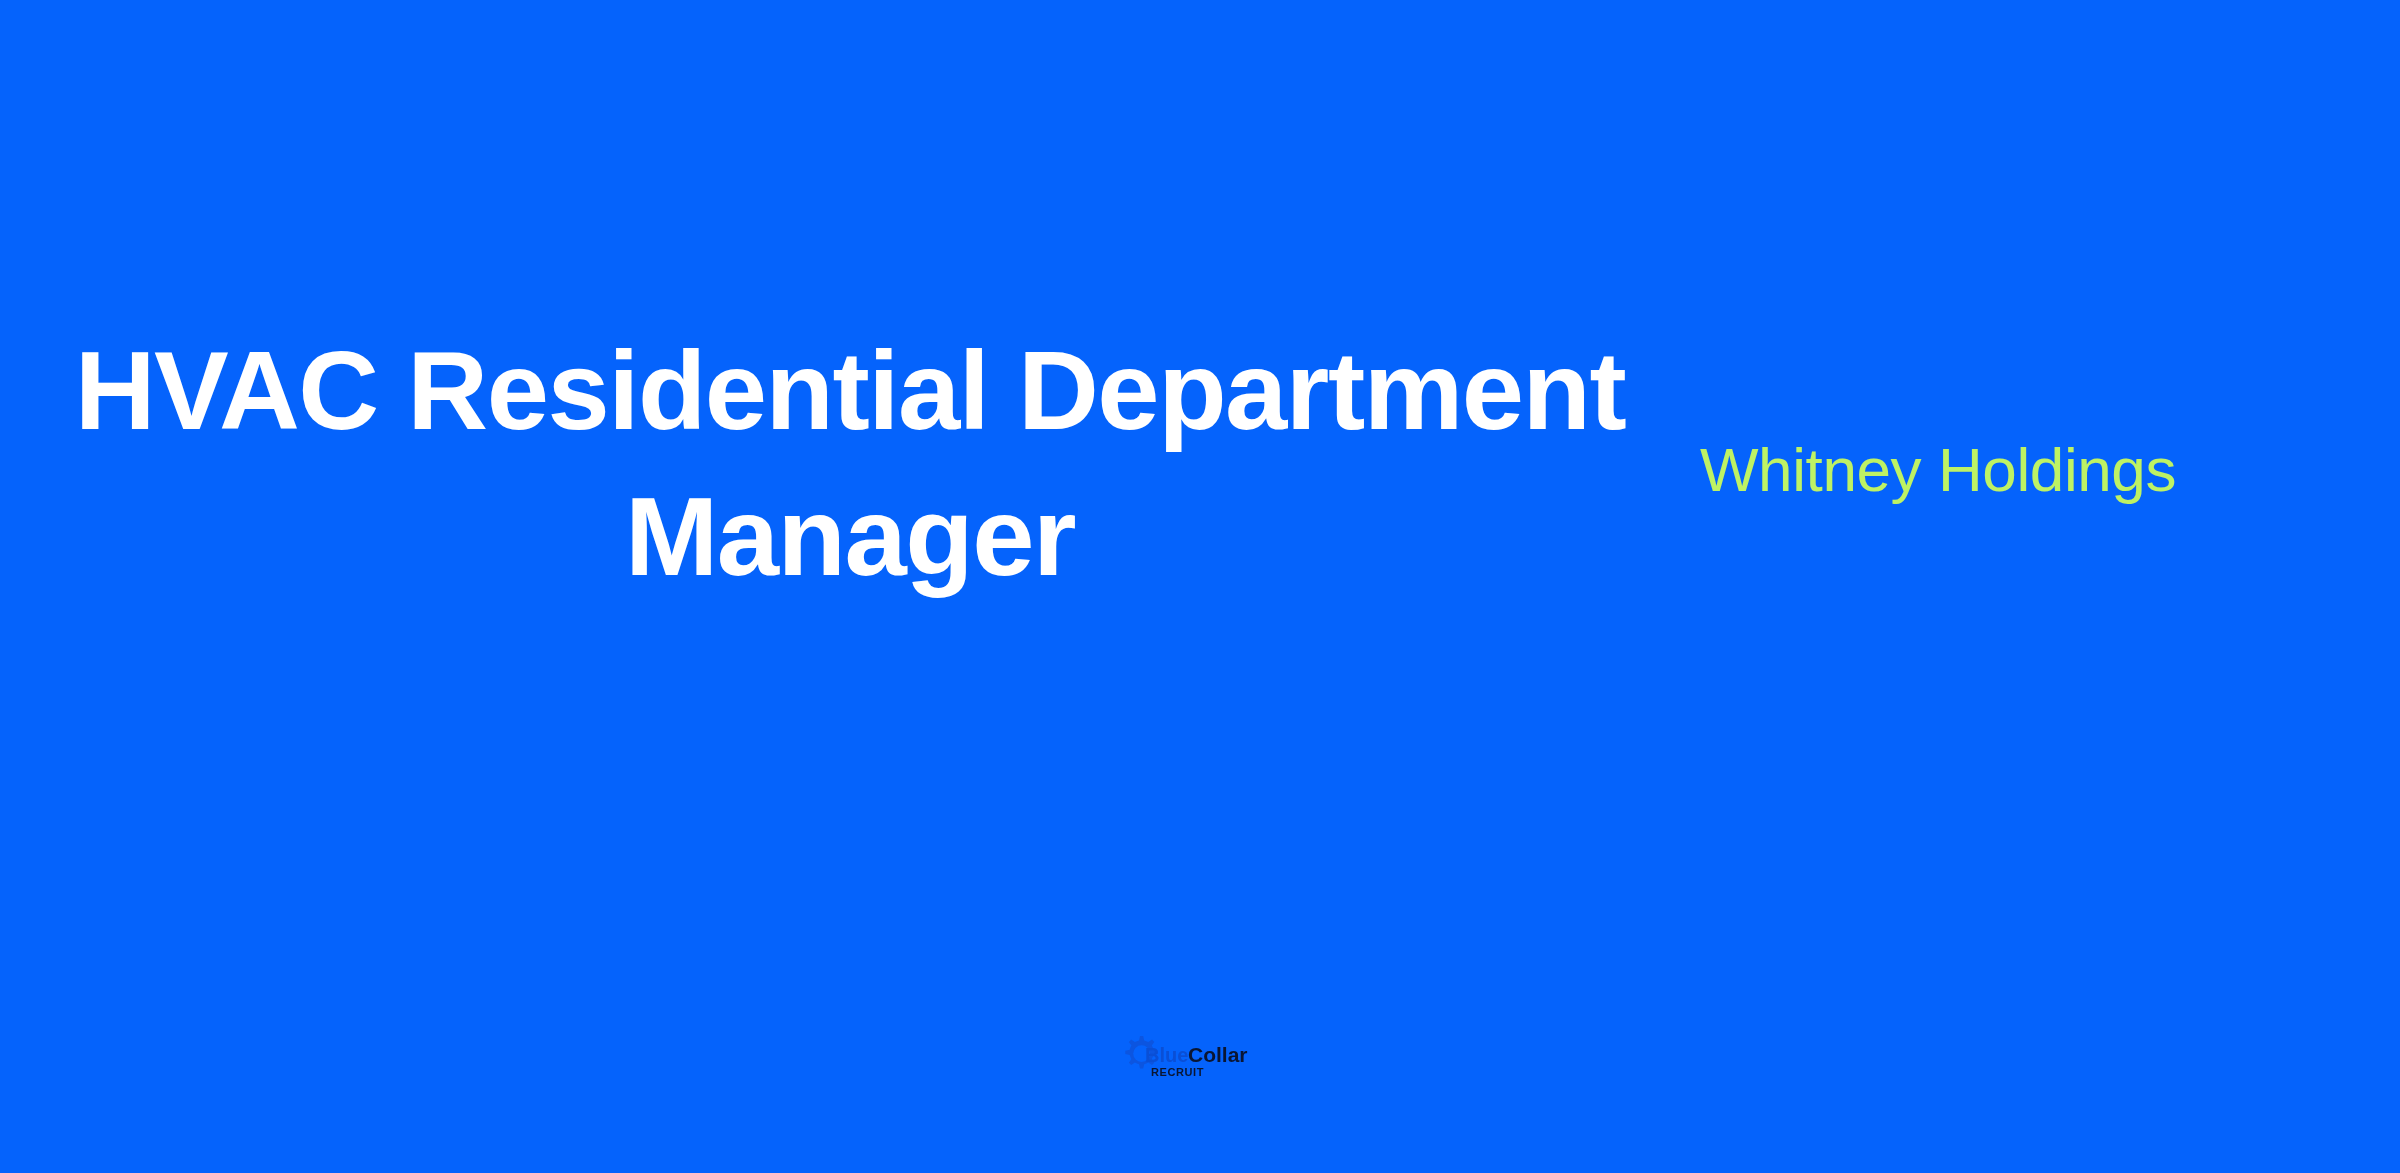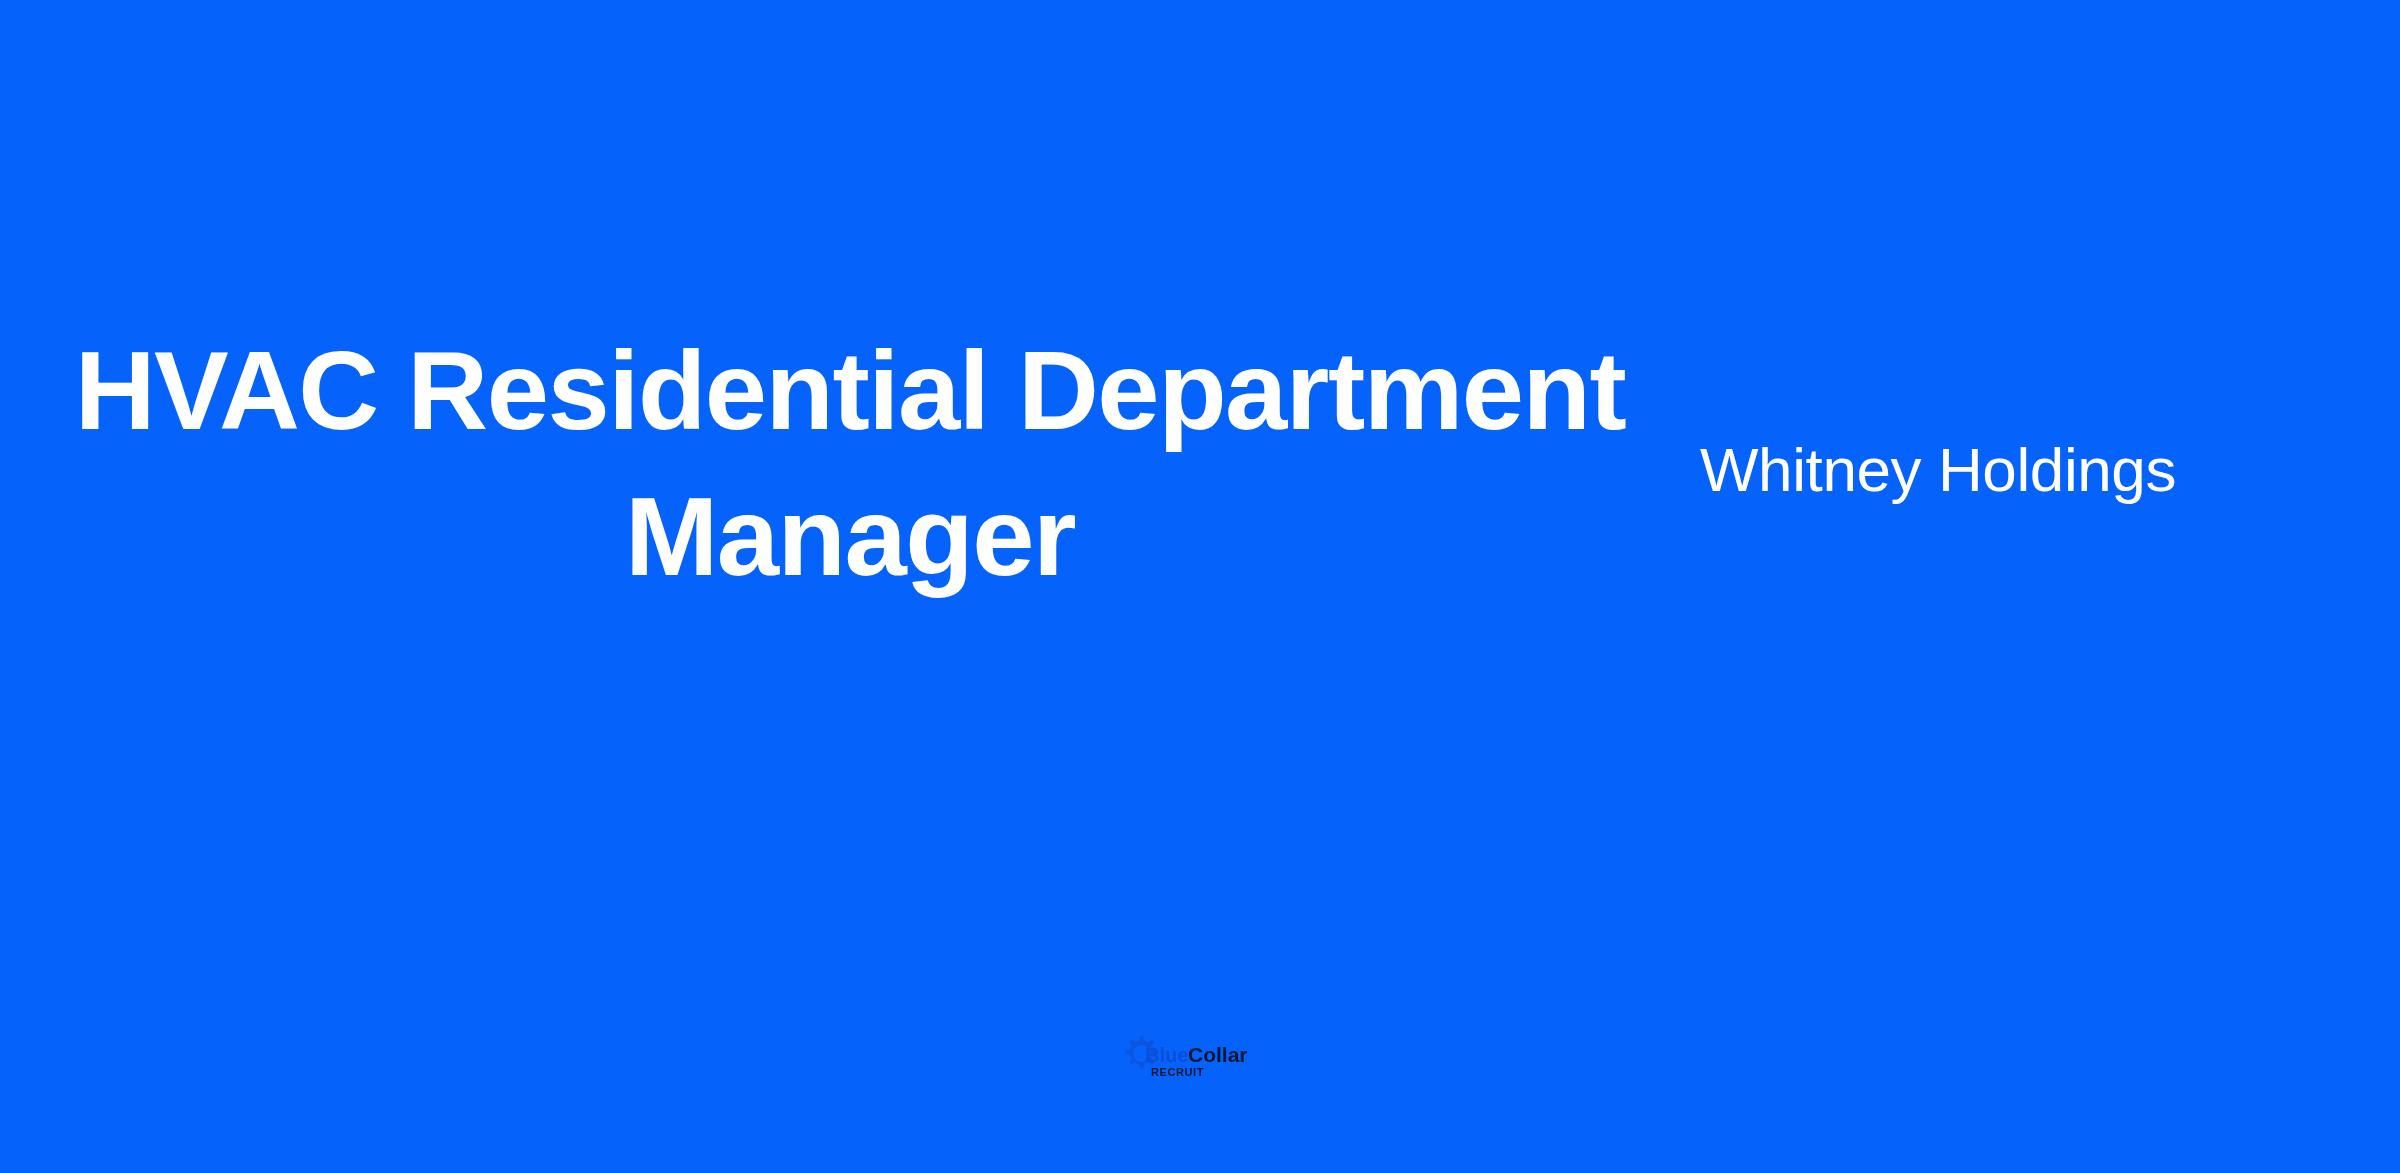--- a/index.html
+++ b/index.html
@@ -45,21 +45,21 @@
     font-weight: 700;
     line-height: 1.30;
     letter-spacing: -1.5px;
     white-space: pre-line;
   }
 
   .company-name {
     margin: 0;
     padding-top: 14px;
     text-align: center;
-    color: #ffffff;
+    color: #bef264;
     font-size: 62px;
     font-weight: 400;
     line-height: 1.3;
     letter-spacing: -0.4px;
   }
 
   
   .logo {
     position: absolute;
     left: 50%;

